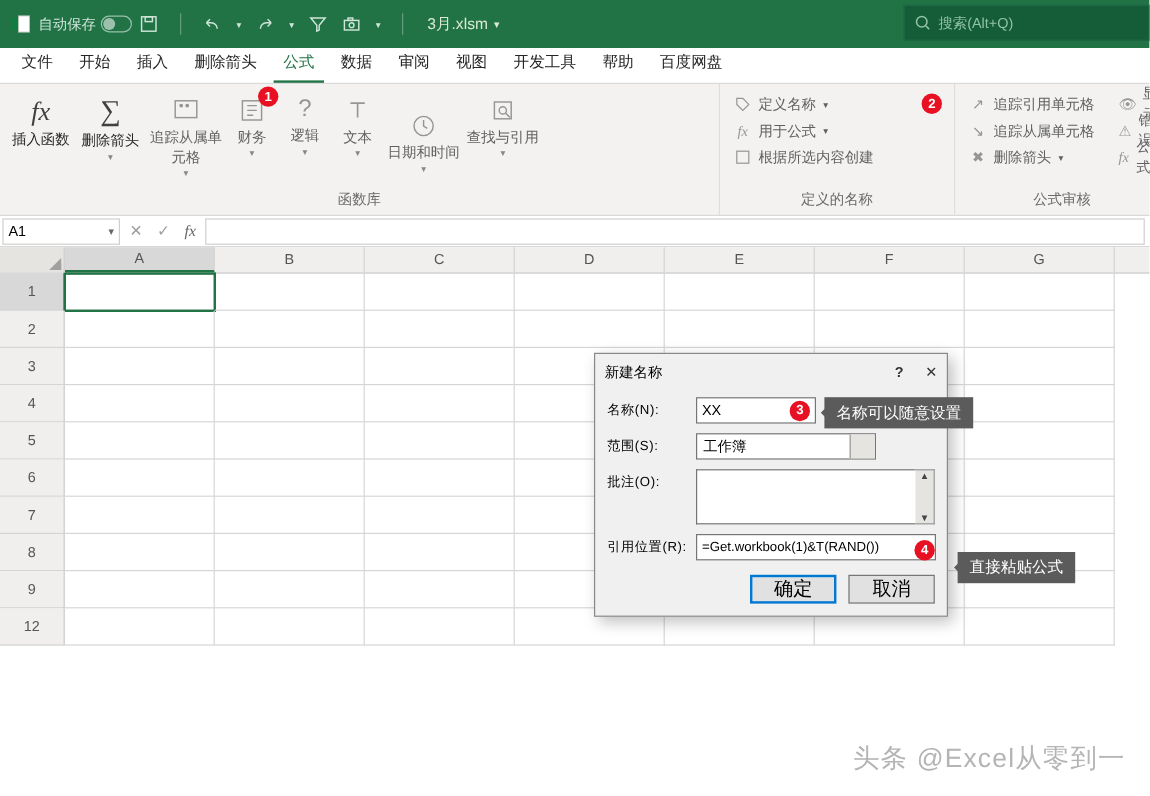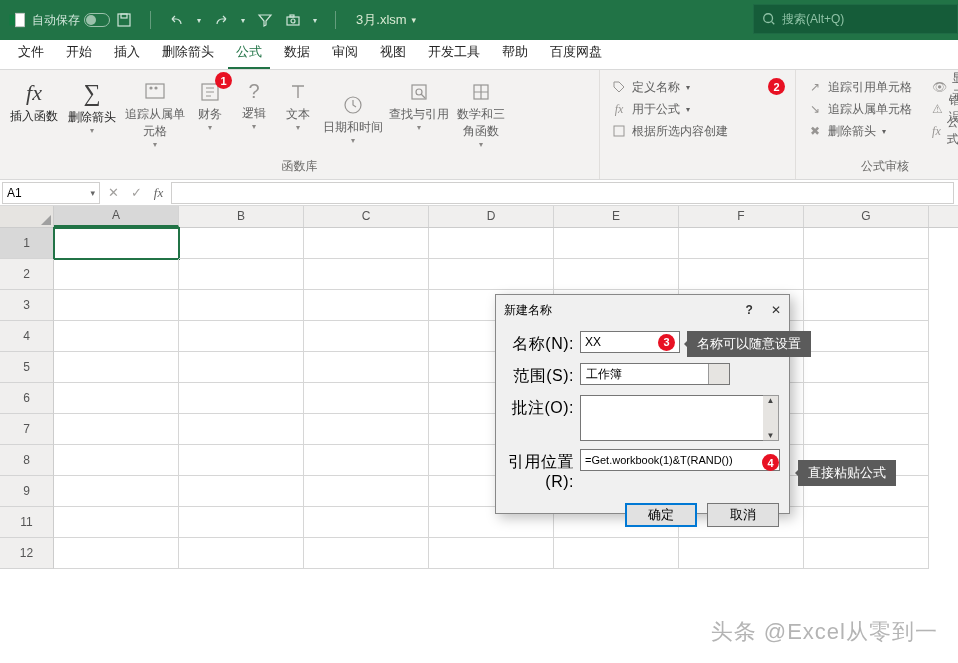--- a/index.html
+++ b/index.html
@@ -101,31 +101,31 @@
   .cell.active { outline:2px solid #217346; outline-offset:-1px; background:#fff;}
   
   .dialog {
     position:absolute; left: 495px; top: 294px; width: 295px; height: 220px;
     background:#f0f0f0; border:1px solid #888; box-shadow: 4px 4px 12px rgba(0,0,0,0.25);
   }
   .dlg-title { height:30px; display:flex; align-items:center; justify-content:space-between; padding:0 8px; font-size:12px;}
   .dlg-title .right { display:flex; gap:18px; color:#333;}
   .dlg-body { padding: 6px 10px; display:flex; flex-direction:column; gap:8px;}
   .dlg-row { display:flex; align-items:flex-start; gap:6px; }
-  .dlg-row label { width: 68px; font-size:16px; padding-top:3px; text-align:right; letter-spacing:0.5px;}
+  .dlg-row label { width: 68px; font-size:11px; padding-top:3px; text-align:left; letter-spacing:0.5px;}
   .dlg-input { flex:1; height:22px; border:1px solid #767676; padding:0 4px; font-size:12px; background:#fff;}
   .dlg-select { flex:1; height:22px; border:1px solid #767676; font-size:12px; background:#fff; padding:0 2px; position:relative; display:flex; align-items:center;}
   .dlg-select::after{ content:""; position:absolute; right:0; top:0; width:20px; height:100%; background:#e6e4e1; border-left:1px solid #9a9a9a; display:flex; align-items:center; justify-content:center;}
   .dlg-select .caret { position:absolute; right:6px; top:7px; font-size:9px; color:#444;}
   .dlg-textarea { flex:1; height:46px; border:1px solid #767676; background:#fff; resize:none;}
   .dlg-textarea-wrap { flex:1; position:relative; display:flex;}
   .dlg-textarea-wrap .scroll-btn { width:16px; background:#e6e4e1; border:1px solid #9a9a9a; border-left:none; display:flex; flex-direction:column; justify-content:space-between; align-items:center; font-size:8px; color:#444;}
   .dlg-ref { flex:1; height:22px; border:1px solid #767676; background:#fff; padding:0 4px; font-size:11px;}
   .dlg-buttons { display:flex; justify-content:flex-end; gap:10px; padding: 6px 10px;}
-  .dlg-btn { width:72px; height:24px; border:1px solid #767676; background:#e1e1e1; font-size:13px;}
+  .dlg-btn { width:72px; height:24px; border:1px solid #767676; background:#e1e1e1; font-size:16px;}
   .dlg-btn.primary { border:2px solid #0078d4;}
   
   .callout {
     position:absolute; background:#5b5b5b; color:#fff; font-size:13px;
     padding:4px 10px; white-space:nowrap;
   }
   .callout.arrow-left::before {
     content:""; position:absolute; left:-8px; top:50%; transform:translateY(-50%);
     border:5px solid transparent; border-right-color:#5b5b5b;
   }
@@ -258,27 +258,20 @@
         <span>日期和时间</span>
       </div>
       <div class="big-btn btn-caret" style="width:62px;">
         <svg class="ico" width="24" height="24" viewBox="0 0 24 24" stroke="#979593" fill="none" stroke-width="1.2">
             <rect x="5" y="5" width="14" height="14"></rect>
             <circle cx="12" cy="12" r="3"></circle>
             <path d="m14 14 4 4"></path>
           </svg>
         <span>查找与引用</span>
       </div>
-      <div class="big-btn btn-caret" style="width:54px;">
-        <svg class="ico" width="24" height="24" viewBox="0 0 24 24" stroke="#979593" fill="none" stroke-width="1.2">
-            <rect x="5" y="5" width="14" height="14"></rect>
-            <path d="M12 5v14M5 12h14"></path>
-          </svg>
-        <span>数学和三角函数</span>
-      </div>
     </div>
     <div class="group-label">函数库</div>
   </div>
 
   <div class="group" style="flex:0 0 196px;position:relative;">
     <div class="row">
       <div style="display:flex;flex-direction:column;gap:0;flex:1;">
         <div class="small-line" style="position:relative;">
           <span class="ic">
             <svg width="14" height="14" viewBox="0 0 14 14" stroke="#979593" fill="none">
@@ -297,20 +290,21 @@
         <div class="small-line">
           <span class="ic">
             <svg width="14" height="14" viewBox="0 0 14 14" stroke="#979593" fill="none">
                 <rect x="2" y="2" width="10" height="10"></rect>
               </svg>
           </span>
           <span>根据所选内容创建</span>
         </div>
       </div>
     </div>
+    <div class="group-label">定义的名称</div>
   </div>
 
   <div class="group" style="flex:1;">
     <div class="row">
       <div style="display:flex;flex-direction:column;gap:0;width:120px;">
         <div class="small-line">
           <span class="ic">↗</span>
           <span>追踪引用单元格</span>
         </div>
         <div class="small-line">
@@ -449,30 +443,20 @@
         <div class="rh">9</div>
         <div class="cell"></div>
         <div class="cell"></div>
         <div class="cell"></div>
         <div class="cell"></div>
         <div class="cell"></div>
         <div class="cell"></div>
         <div class="cell"></div>
       </div>
       <div class="row-line">
-        <div class="rh">11</div>
-        <div class="cell"></div>
-        <div class="cell"></div>
-        <div class="cell"></div>
-        <div class="cell"></div>
-        <div class="cell"></div>
-        <div class="cell"></div>
-        <div class="cell"></div>
-      </div>
-      <div class="row-line">
         <div class="rh">12</div>
         <div class="cell"></div>
         <div class="cell"></div>
         <div class="cell"></div>
         <div class="cell"></div>
         <div class="cell"></div>
         <div class="cell"></div>
         <div class="cell"></div>
       </div>
     </div>

